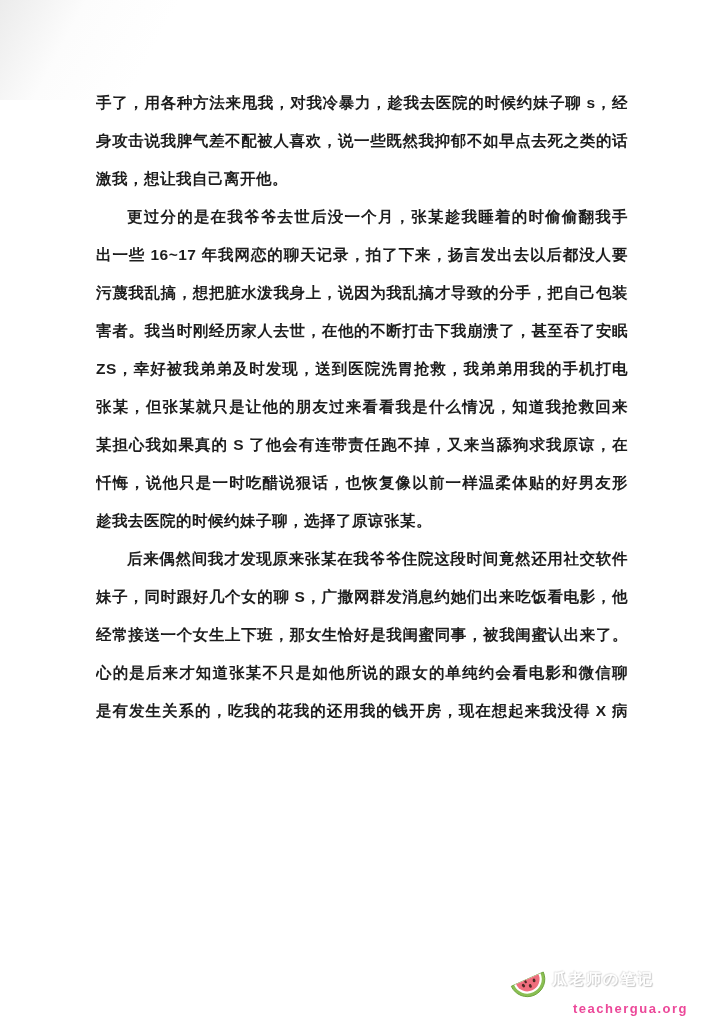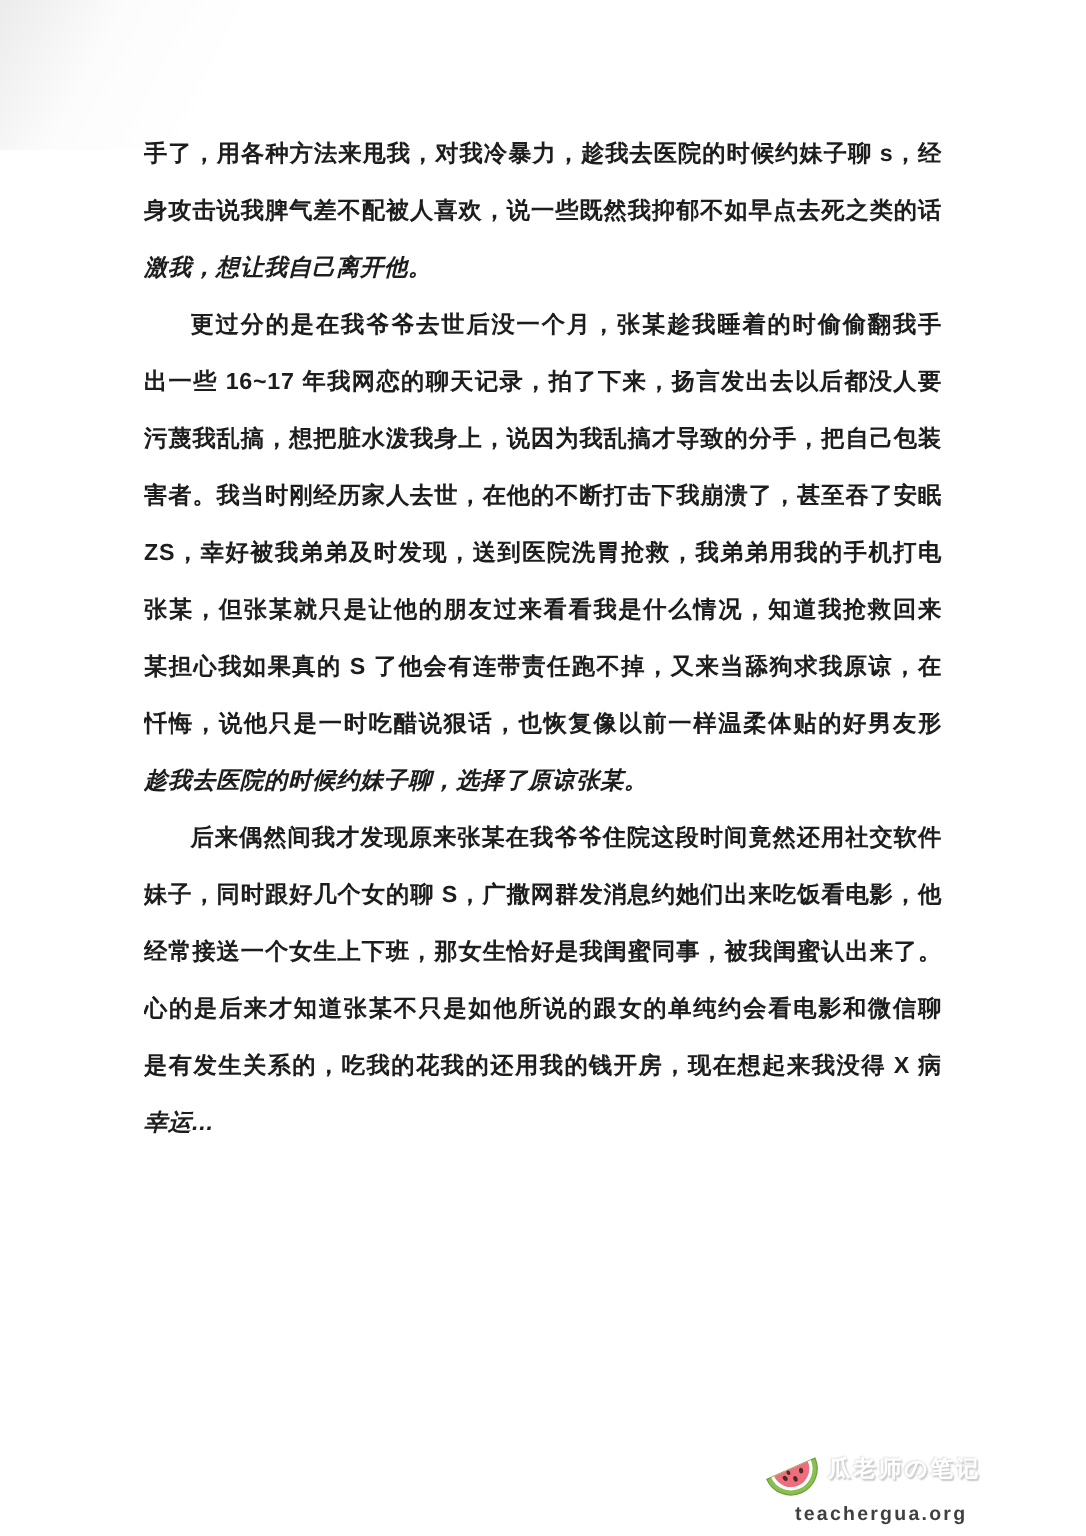--- a/index.html
+++ b/index.html
@@ -42,21 +42,20 @@
     text-align: justify;
     text-align-last: justify;
     white-space: normal;
   }
   .line.indent {
     text-indent: 2em;
   }
   .line.para-end {
     text-align: left;
     text-align-last: left;
-    font-style: italic;
   }
   .watermark {
     position: absolute;
     right: 8px;
     bottom: 6px;
     width: 210px;
     height: 60px;
   }
   .wm-row {
     display: flex;
@@ -71,26 +70,26 @@
   .wm-brand {
     font-size: 15px;
     font-weight: 700;
     letter-spacing: 2px;
     color: #ffffff;
     text-shadow: 1px 1px 1px #c9c9c9, -1px -1px 1px #e8e8e8, 0 0 2px #d5d5d5;
     white-space: nowrap;
   }
   .wm-site {
     margin-top: 1px;
-    margin-left: 24px;
+    margin-left: 39px;
     font-size: 13px;
     font-weight: 700;
     letter-spacing: 1.5px;
-    color: #404040;
-    text-align: left;
+    color: #ec4899;
+    text-align: center;
     white-space: nowrap;
   }
 </style>
 </head>
 <body>
 
 <div class="page">
 
   <div class="corner-shade"></div>
 
@@ -105,21 +104,20 @@
       <div class="line">ZS，幸好被我弟弟及时发现，送到医院洗胃抢救，我弟弟用我的手机打电话骂</div>
       <div class="line">张某，但张某就只是让他的朋友过来看看我是什么情况，知道我抢救回来了，张</div>
       <div class="line">某担心我如果真的 S 了他会有连带责任跑不掉，又来当舔狗求我原谅，在我面前</div>
       <div class="line">忏悔，说他只是一时吃醋说狠话，也恢复像以前一样温柔体贴的好男友形象，我</div>
       <div class="line para-end">趁我去医院的时候约妹子聊，选择了原谅张某。</div>
       <div class="line indent">后来偶然间我才发现原来张某在我爷爷住院这段时间竟然还用社交软件约</div>
       <div class="line">妹子，同时跟好几个女的聊 S，广撒网群发消息约她们出来吃饭看电影，他当时</div>
       <div class="line">经常接送一个女生上下班，那女生恰好是我闺蜜同事，被我闺蜜认出来了。更恶</div>
       <div class="line">心的是后来才知道张某不只是如他所说的跟女的单纯约会看电影和微信聊 S，而</div>
       <div class="line">是有发生关系的，吃我的花我的还用我的钱开房，现在想起来我没得 X 病还真</div>
-      <div class="line para-end">幸运...</div>
     </div>
 
   <div class="watermark">
     <div class="wm-row">
       <span class="wm-icon">
         <svg width="44" height="42" viewBox="0 0 48 48" xmlns="http://www.w3.org/2000/svg">
           <g transform="rotate(-24 24 26)">
             <path d="M4 24 A20 20 0 0 0 44 24 Z" fill="#8abf52"></path>
             <path d="M4 24 A20 20 0 0 0 44 24 Z" fill="none" stroke="#6fa33e" stroke-width="1"></path>
             <path d="M7.5 24 A16.5 16.5 0 0 0 40.5 24 Z" fill="#ffffff"></path>

